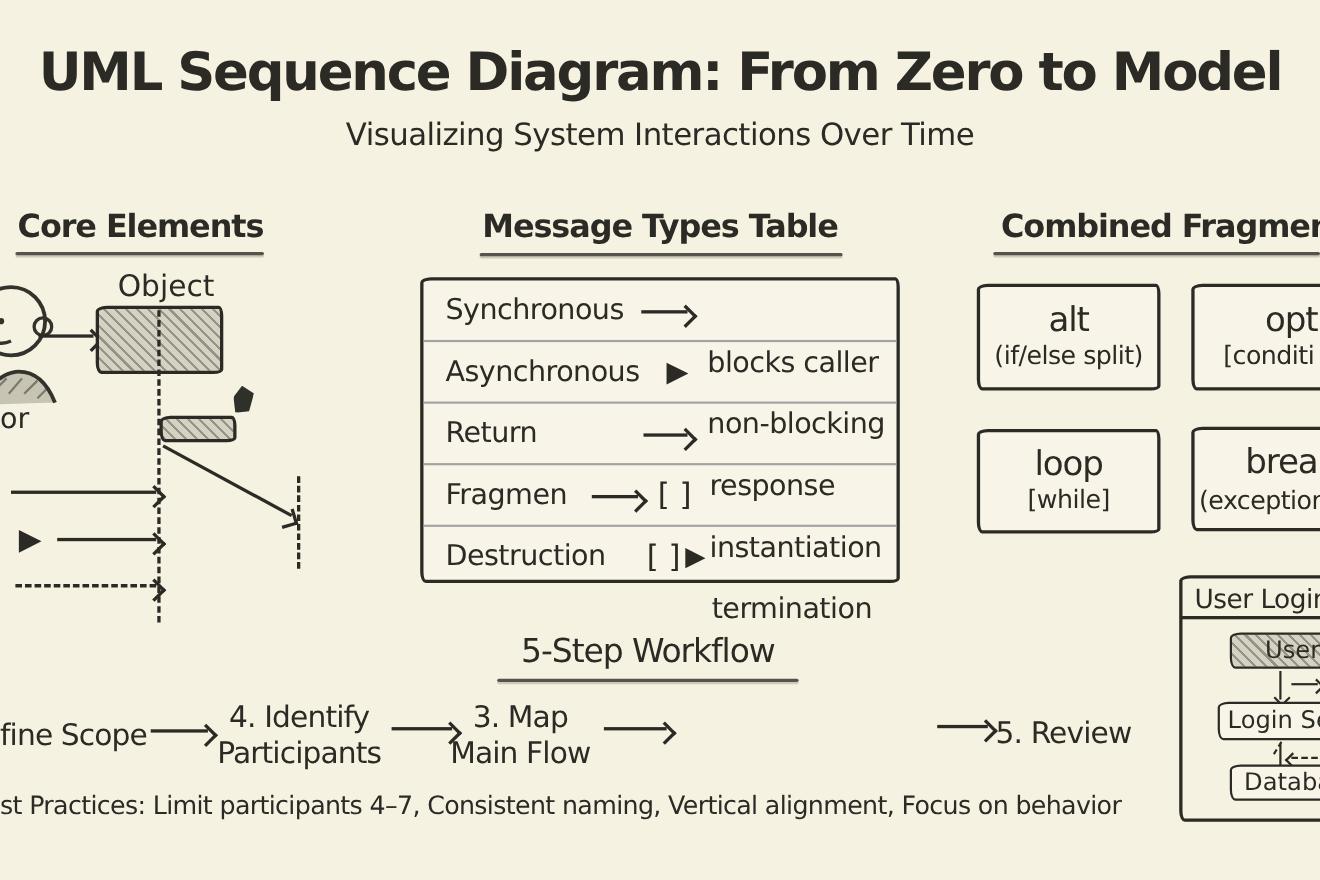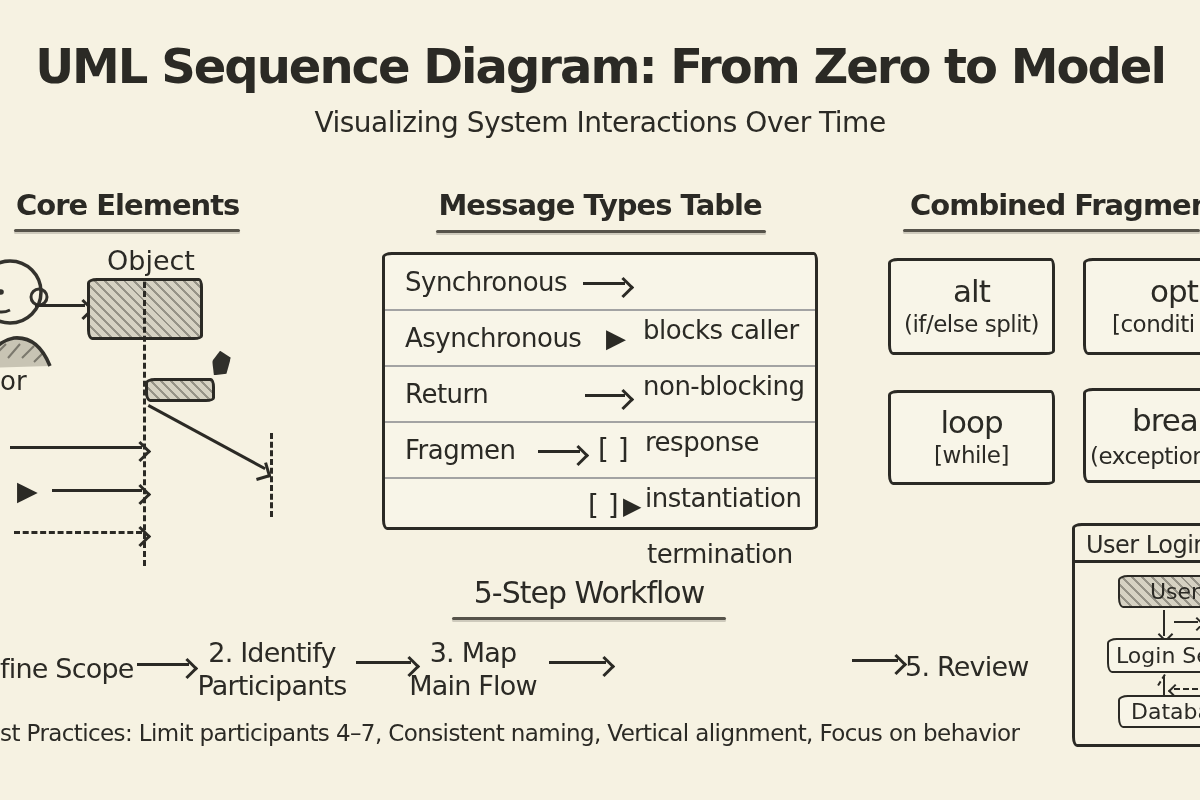--- a/index.html
+++ b/index.html
@@ -111,20 +111,21 @@
       <span class="abs arrow-r" style="left:200px;top:27px;width:40px;"></span>
       <span class="dsc" style="left:260px;">response</span>
     </div>
     <div class="mrow">
       <span class="lbl">Fragmen</span>
       <span class="abs arrow-r" style="left:153px;top:27px;width:42px;"></span>
       <span class="abs txt" style="left:213px;top:0;line-height:54px;font-size:28px;">[ ]</span>
       <span class="dsc" style="left:260px;">instantiation</span>
     </div>
     <div class="mrow">
+      <span class="lbl">Destruction</span>
       <span class="abs txt" style="left:203px;top:0;line-height:54px;font-size:28px;">[ ]</span>
       <span class="abs txt tri" style="left:238px;top:15px;font-size:24px;">▶</span>
       <span class="dsc" style="left:262px;">termination</span>
     </div>
   </div>
 
   <div class="abs txt" style="left:910px;top:188px;font-size:29px;font-weight:bold;letter-spacing:-1px;">Combined Fragmen</div>
   <div class="abs rule" style="left:903px;top:229px;width:297px;"></div>
 
   <div class="abs sketch" style="left:888px;top:258px;width:167px;height:97px;">
@@ -147,21 +148,21 @@
     <span class="abs txt frag-sub" style="left:4px;top:52px;">(exception</span>
   </div>
 
   <div class="abs txt center" style="left:389px;top:575px;width:400px;font-size:30px;font-weight:normal;letter-spacing:-1px;">5-Step Workflow</div>
   <div class="abs rule" style="left:452px;top:617px;width:274px;"></div>
 
   <div class="abs txt step" style="left:0;top:652px;">fine Scope</div>
   <div class="abs arrow-r" style="left:137px;top:663px;width:52px;"></div>
 
   <div class="abs center" style="left:196px;top:636px;width:152px;">
-    <div class="txt step">2. Identify</div>
+    <div class="txt step">4. Identify</div>
     <div class="txt step">Participants</div>
   </div>
   <div class="abs arrow-r" style="left:356px;top:661px;width:55px;"></div>
 
   <div class="abs center" style="left:408px;top:636px;width:130px;">
     <div class="txt step">3. Map</div>
     <div class="txt step">Main Flow</div>
   </div>
   <div class="abs arrow-r" style="left:549px;top:661px;width:57px;"></div>
 

